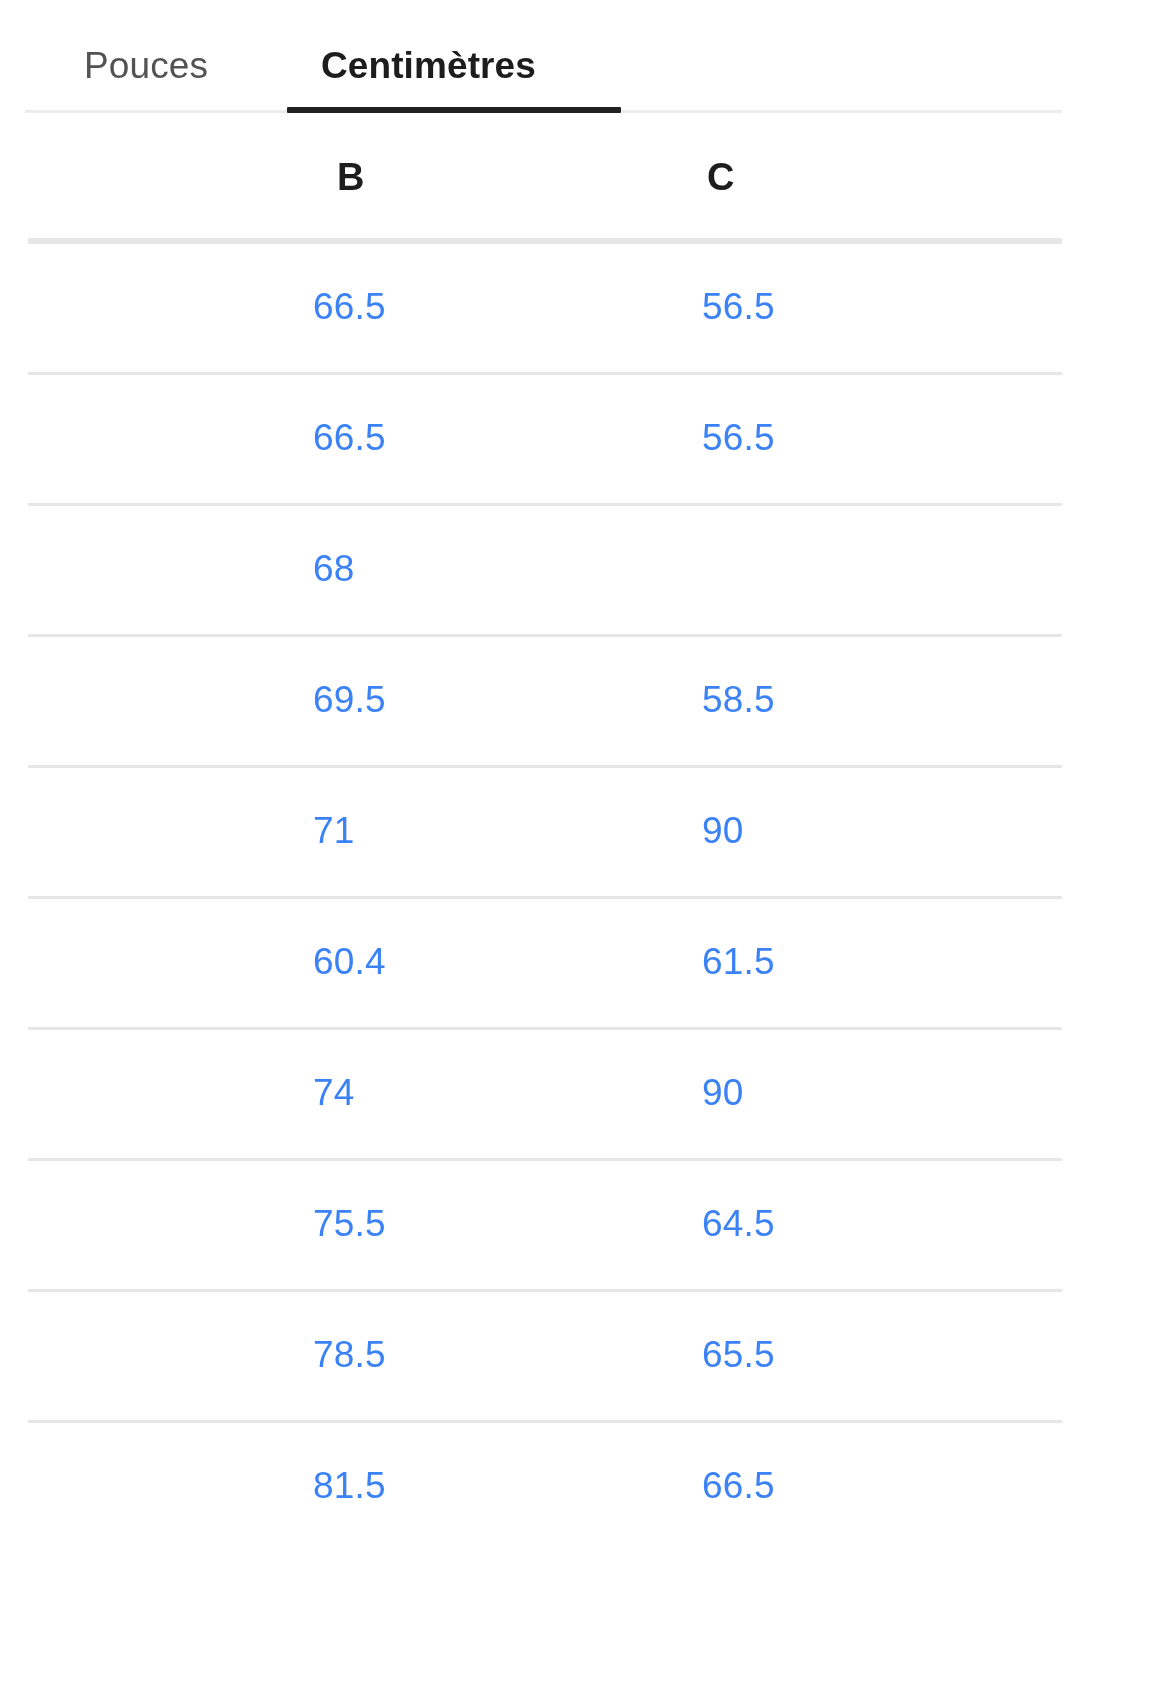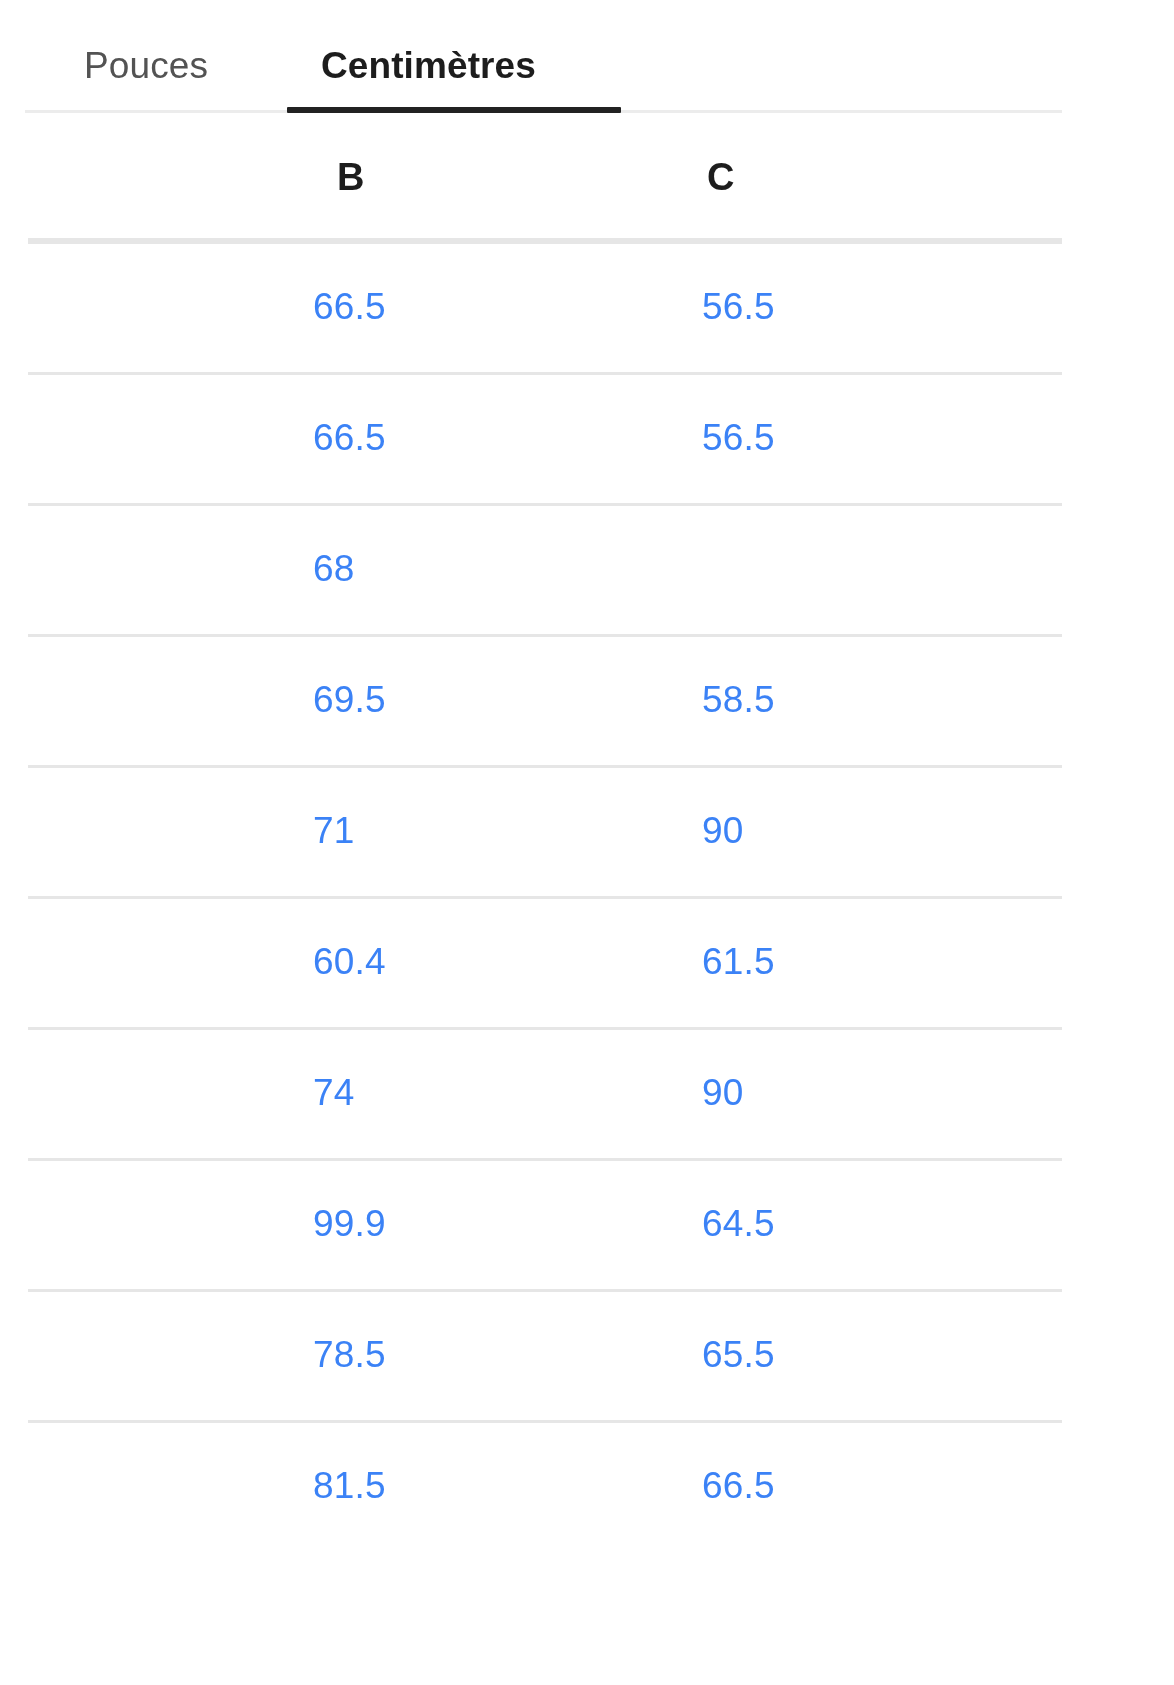--- a/index.html
+++ b/index.html
@@ -187,21 +187,21 @@
     </div>
 
     <div class="chart-row">
       <div class="cell cell-label"></div>
       <div class="cell cell-b">74</div>
       <div class="cell cell-c">90</div>
     </div>
 
     <div class="chart-row">
       <div class="cell cell-label"></div>
-      <div class="cell cell-b">99.9</div>
+      <div class="cell cell-b">75.5</div>
       <div class="cell cell-c">64.5</div>
     </div>
 
     <div class="chart-row">
       <div class="cell cell-label"></div>
       <div class="cell cell-b">78.5</div>
       <div class="cell cell-c">65.5</div>
     </div>
 
     <div class="chart-row">

